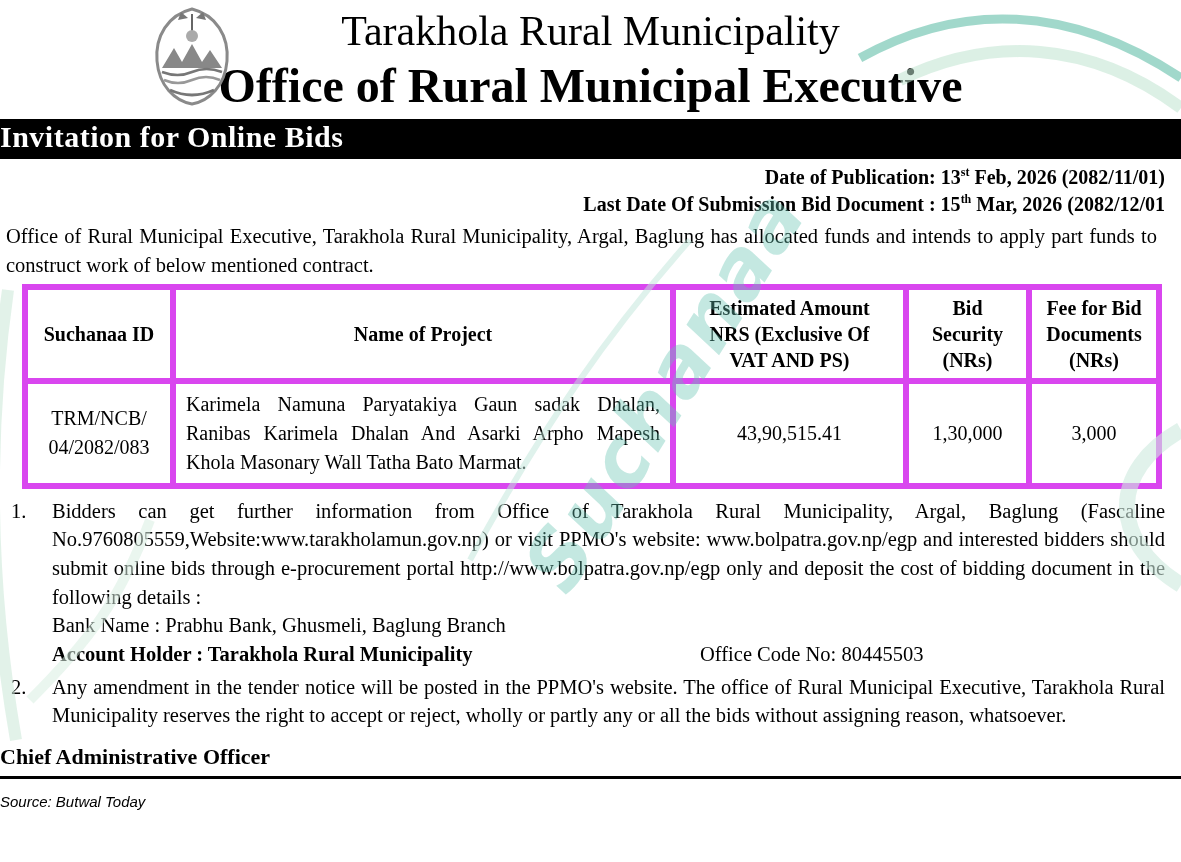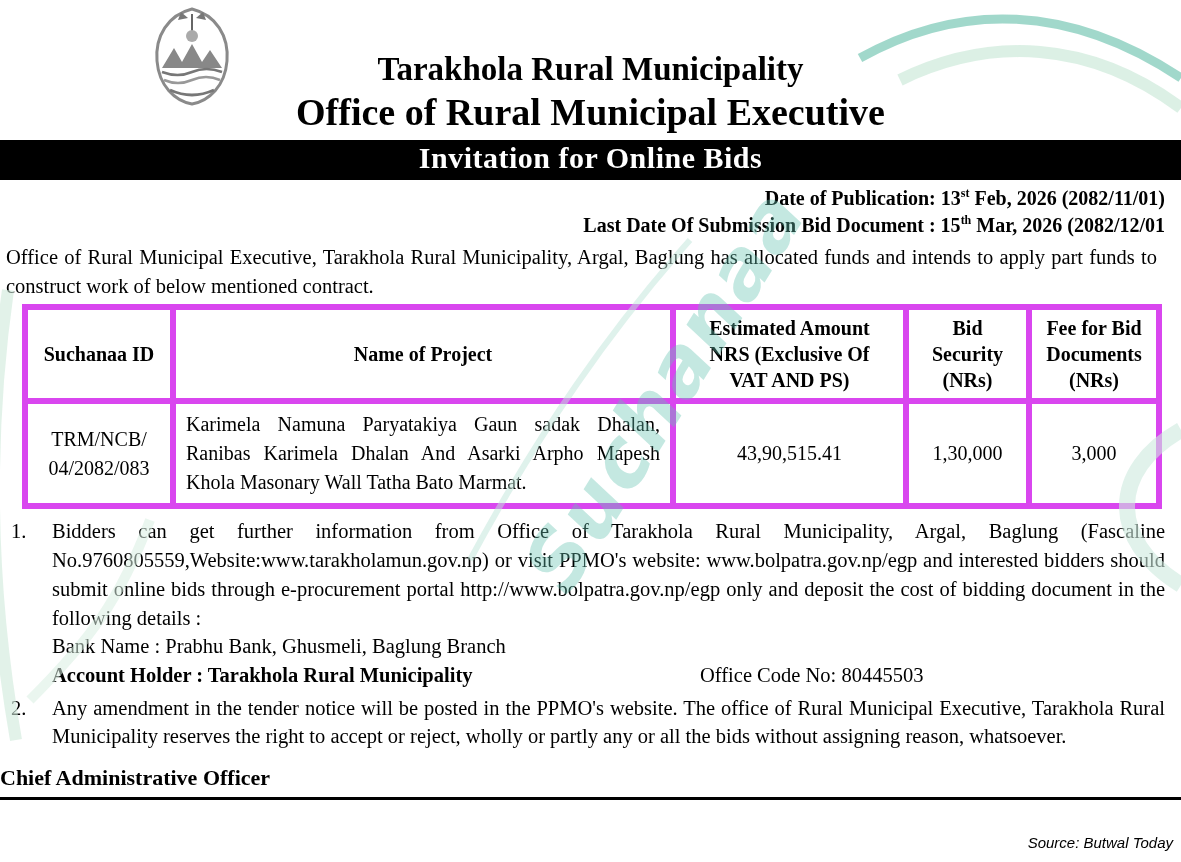--- a/index.html
+++ b/index.html
@@ -6,27 +6,27 @@
   body {
     width:1181px; height:862px;
     background:#ffffff; color:#000;
     font-family:"Liberation Serif", serif;
     position:relative; overflow:hidden;
   }
   .page { position:relative; width:1181px; height:862px; z-index:1; }
 
   
   .header { text-align:center; padding-top:5px; position:relative; }
-  .title    { font-size:33px; font-weight:bold; line-height:1.25;margin-top:44px; }
-  .subtitle { font-size:38px; font-weight:bold; line-height:1.18; }
+  .title    { font-size:42px; font-weight:normal; line-height:1.25; }
+  .subtitle { font-size:48px; font-weight:bold; line-height:1.18; }
   .location { font-size:22px; font-weight:bold; line-height:1.25; margin-top:2px; }
   .emblem { position:absolute; left:148px; top:6px; width:88px; height:100px; }
 
   .banner {
-    background:#000; color:#fff; text-align:center;
+    background:#000; color:#fff; 
     font-size:30px; font-weight:bold; letter-spacing:.5px;
     margin-top:5px; padding:1px 0 5px 0;
   }
 
   .dates { text-align:right; font-weight:bold; font-size:20px; line-height:1.35; padding:5px 16px 0 0; }
   sup { font-size:12px; }
 
   .intro { font-size:20.5px; line-height:1.4; text-align:justify; margin:4px 24px 4px 6px; }
 
   
@@ -42,22 +42,22 @@
   
   .note { display:flex; font-size:20.5px; line-height:1.4; margin:2px 16px 4px 0; }
   .note-num { flex:none; width:52px; padding-left:11px; box-sizing:border-box; }
   .note-body { flex:1; }
   .just { text-align:justify; }
   .two-col { display:flex; }
   .two-col .acct { flex:none; width:648px;font-weight:bold; }
 
   .signature { text-align:left; font-weight:bold; font-size:22px; padding:10px 18px 6px 0; }
   .source-rule { border:none; border-top:3px solid #000; margin:0; }
-  .source { text-align:right; font-family:"Liberation Sans", sans-serif; font-style:italic;
-            font-size:15px; padding:14px 8px 0 0;margin-top:20px; }
+  .source { text-align:left; font-family:"Liberation Sans", sans-serif; font-style:italic;
+            font-size:15px; padding:14px 8px 0 0; }
 
   
   .decor-svg { position:absolute; inset:0; z-index:2; pointer-events:none; }
   .wm-text {
     position:absolute; left:505px; top:558px; z-index:3; pointer-events:none;
     transform:rotate(-58deg); transform-origin:0 0;
     font-family:"DejaVu Sans", sans-serif; font-style:italic; font-weight:bold;
     font-size:80px; letter-spacing:2px; color:rgba(100,195,175,0.38);
   }
 </style>

